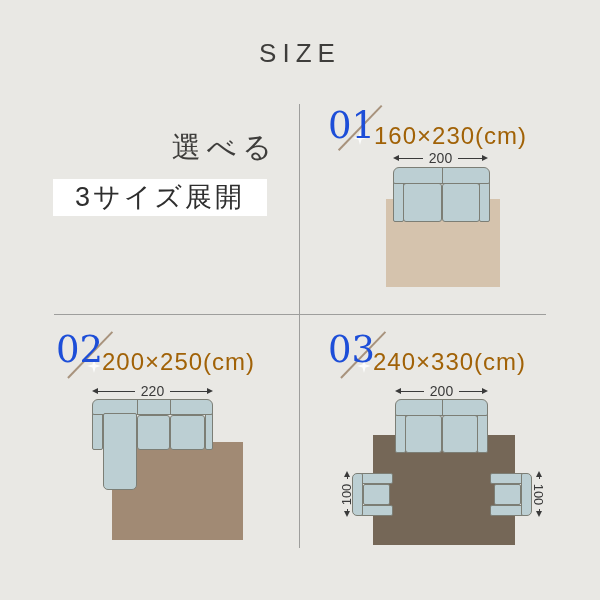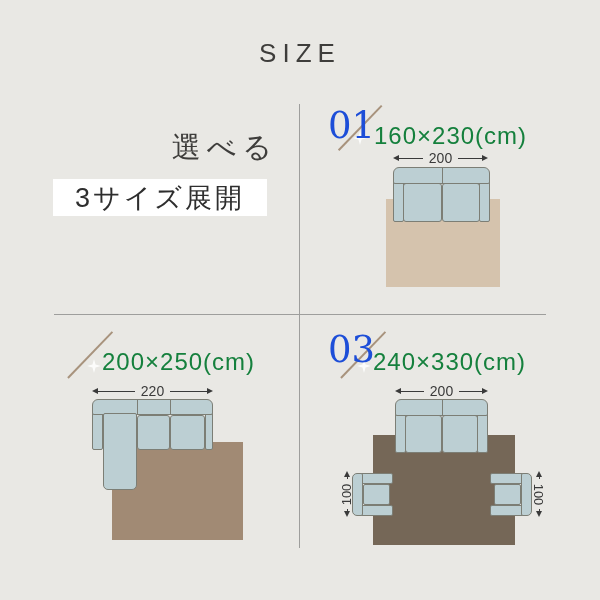--- a/index.html
+++ b/index.html
@@ -7,39 +7,39 @@
   #stage{position:relative;width:600px;height:600px;background:#e9e8e4;overflow:hidden;margin:0 auto;padding-left:26px;}
   .abs{position:absolute;}
 
   
   .size-title{left:0;top:38px;width:600px;text-align:center;font-size:26px;letter-spacing:6px;
     color:#3e3d3b;font-weight:400;}
 
   
   .intro-line1{left:38px;top:128px;width:240px;text-align:right;font-size:29px;letter-spacing:6px;color:#3e3d3b;}
   .intro-box{left:53px;top:179px;width:214px;height:37px;background:#ffffff;
-    display:flex;align-items:center;justify-content:center;}
+    display:flex;align-items:flex-start;justify-content:center;}
   .intro-box span{font-size:27px;letter-spacing:3px;color:#2e2e2e;}
 
   
   .div-v{left:299px;top:104px;width:1px;height:444px;background:#9e9e9c;}
   .div-h{left:54px;top:314px;width:492px;height:1px;background:#9e9e9c;}
 
   
   .sec{position:absolute;}
   #sec01{left:300px;top:104px;width:300px;height:210px;}
   #sec02{left:0;top:314px;width:300px;height:234px;}
   #sec03{left:300px;top:314px;width:300px;height:234px;}
 
   .num{font-family:"DejaVu Serif","Liberation Serif",serif;font-size:37px;line-height:1;
     color:#1d4ed8;font-weight:400;}
   .slash{height:1.5px;background:#a8937d;transform:rotate(-46deg);}
   .sparkle{width:14px;height:14px;background:#ffffff;opacity:.85;
     clip-path:polygon(50% 0,61% 39%,100% 50%,61% 61%,50% 100%,39% 61%,0 50%,39% 39%);}
-  .sizelabel{font-size:24px;color:#15803d;letter-spacing:1px;white-space:nowrap;}
+  .sizelabel{font-size:24px;color:#a16207;letter-spacing:1px;white-space:nowrap;}
 
   
   .hdim{display:flex;align-items:center;height:16px;color:#3a3a3a;}
   .hdim .seg{flex:1;height:1px;background:#3a3a3a;}
   .hdim .val{font-size:14px;padding:0 6px;line-height:1;}
   .arr-l{width:0;height:0;border-top:3px solid transparent;border-bottom:3px solid transparent;border-right:6px solid #3a3a3a;}
   .arr-r{width:0;height:0;border-top:3px solid transparent;border-bottom:3px solid transparent;border-left:6px solid #3a3a3a;}
 
   
   .vdim{display:flex;flex-direction:column;align-items:center;width:12px;color:#3a3a3a;}
@@ -118,20 +118,21 @@
       <div class="fpart seat" style="left:10px;right:50%;"></div>
       <div class="fpart seat" style="left:50%;right:10px;"></div>
       <div class="fpart back"></div>
       <div class="fpart backdiv" style="left:50%;"></div>
     </div>
   </div>
 
   <div class="sec" id="sec02">
     <div class="abs slash" style="left:58px;top:40px;width:64px;"></div>
     <div class="abs sparkle" style="left:87px;top:45px;"></div>
+    <div class="abs num" style="left:56px;top:17px;">02</div>
     <div class="abs sizelabel" style="left:102px;top:34px;">200×250(cm)</div>
 
     <div class="abs hdim" style="left:92px;top:69px;width:121px;">
       <span class="arr-l"></span>
       <span class="seg"></span>
       <span class="val">220</span>
       <span class="seg"></span>
       <span class="arr-r"></span>
     </div>
 

